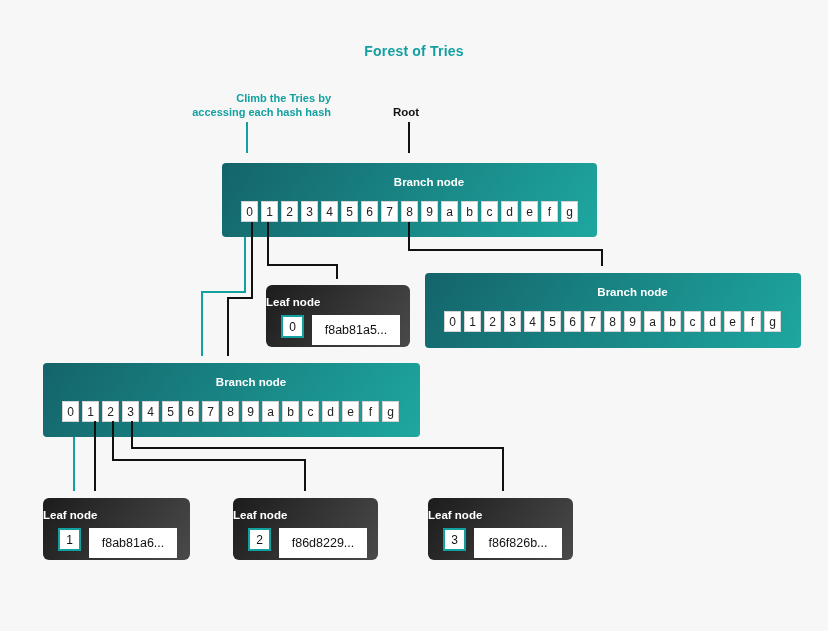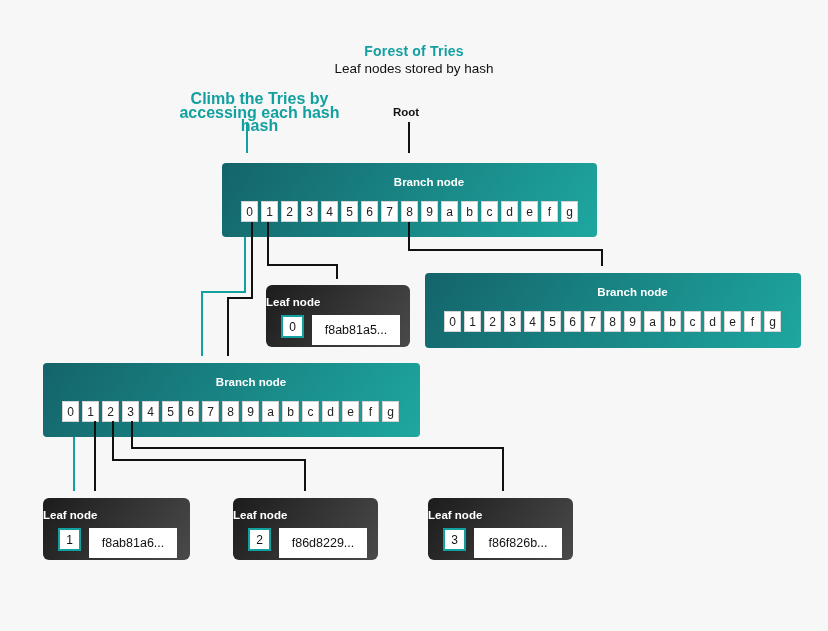--- a/index.html
+++ b/index.html
@@ -10,22 +10,22 @@
   }
   .page-title{
     position:absolute;top:43px;left:0;width:828px;text-align:center;
     font-size:14px;font-weight:bold;color:#13a0a0;letter-spacing:.2px;
   }
   .page-subtitle{
     position:absolute;top:61px;left:0;width:828px;text-align:center;
     font-size:13.5px;color:#111;
   }
   .climb-label{
-    position:absolute;top:92px;left:162px;width:195px;text-align:center;
-    font-size:16px;font-weight:bold;color:#13a0a0;line-height:13.5px;
+    position:absolute;top:92px;left:136px;width:195px;text-align:right;
+    font-size:11px;font-weight:bold;color:#13a0a0;line-height:13.5px;
   }
   .root-label{
     position:absolute;top:106px;left:381px;width:50px;text-align:center;
     font-size:11.5px;font-weight:bold;color:#111;
   }
   .branch{
     position:absolute;border-radius:4px;
     background:linear-gradient(125deg,#14646a 0%,#1ea7a0 100%);
   }
   .branch .node-title{
@@ -68,21 +68,20 @@
   svg.connectors path{fill:none;stroke-width:2;}
   .stroke-black{stroke:#111111;}
   .stroke-teal{stroke:#13a0a0;}
 </style>
 </head>
 <body>
 
 <div class="canvas">
 
   <div class="page-title">Forest of Tries</div>
-  <div class="page-subtitle">Leaf nodes stored by hash</div>
 
   <div class="climb-label">
     <div>Climb the Tries by</div>
     <div>accessing each hash hash</div>
   </div>
 
   <div class="root-label">Root</div>
 
   <div class="branch" id="branch-root">
     <div class="node-title">Branch node</div>

